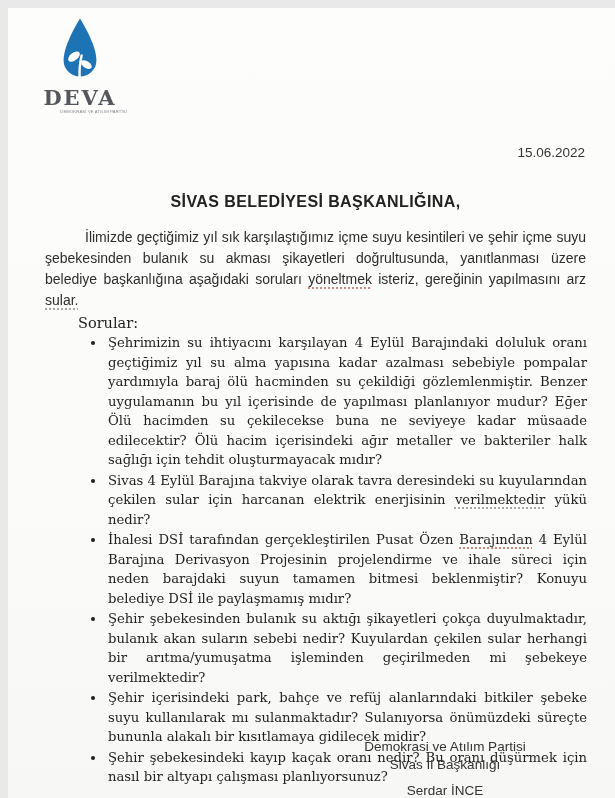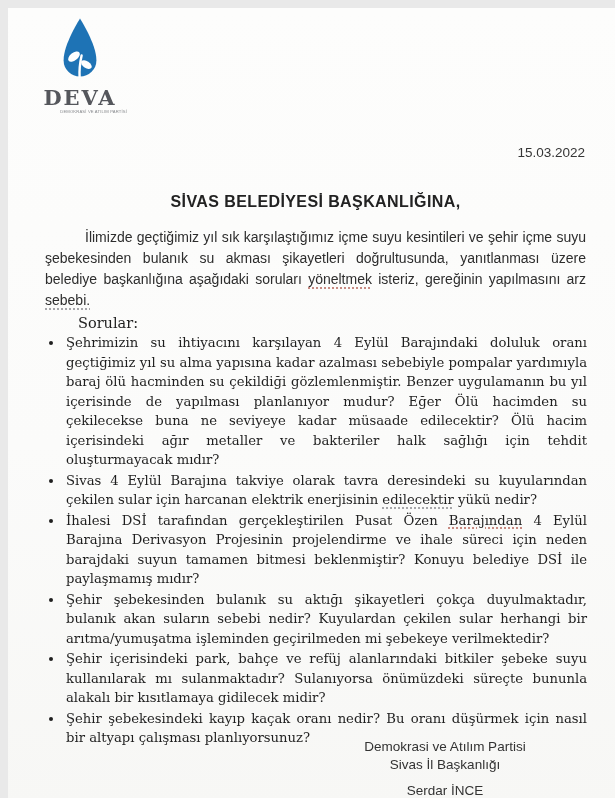--- a/index.html
+++ b/index.html
@@ -46,21 +46,21 @@
     text-decoration:underline dotted rgba(150,150,155,0.85);
     text-decoration-thickness:1.5px; text-underline-offset:3px;
   }
   
   .questions-heading {
     margin:4px 0 0 70px;
     font-family:"DejaVu Serif", serif;
     font-weight:normal; font-size:14.5px; color:#1e1e1e;
   }
   ul.questions {
-    margin:2px 36px 0 0; padding-left:56px;
+    margin:2px 36px 0 0; padding-left:98px;
     list-style:disc outside;
   }
   ul.questions li {
     font-family:"DejaVu Serif", serif;
     font-size:13.2px; line-height:19.5px;
     text-align:justify; color:#1f1f1f;
     margin:0 0 1px 0; padding-left:2px;
   }
   
   .signature {
@@ -79,31 +79,31 @@
     <svg class="logo-drop" width="40" height="68" viewBox="0 0 100 170" aria-hidden="true">
       <path d="M50 4 C50 4 9 68 9 108 A41 41 0 0 0 91 108 C91 68 50 4 50 4 Z" fill="#1e73b5"></path>
       <ellipse fill="#ffffff" cx="35" cy="99" rx="17" ry="9.5" transform="rotate(-38 35 99)"></ellipse>
       <ellipse fill="#ffffff" cx="66" cy="119" rx="15" ry="8.5" transform="rotate(33 66 119)"></ellipse>
       <path fill="none" stroke="#ffffff" stroke-width="6" stroke-linecap="round" d="M49 150 C48 132 50 114 54 96"></path>
     </svg>
     <div class="logo-wordmark">DEVA</div>
     <div class="logo-tagline">DEMOKRASİ VE ATILIM PARTİSİ</div>
   </div>
 
-  <div class="date-line">15.03.2022</div>
+  <div class="date-line">15.06.2022</div>
 
   <div class="doc-title">SİVAS BELEDİYESİ BAŞKANLIĞINA,</div>
 
-  <p class="intro"><span>İlimizde geçtiğimiz yıl sık karşılaştığımız içme suyu kesintileri ve şehir içme suyu şebekesinden bulanık su akması şikayetleri doğrultusunda, yanıtlanması üzere belediye başkanlığına aşağıdaki soruları </span><span class="sc-red">yöneltmek</span><span> isteriz, gereğinin yapılmasını arz </span><span class="sc-gray">sebebi.</span></p>
+  <p class="intro"><span>İlimizde geçtiğimiz yıl sık karşılaştığımız içme suyu kesintileri ve şehir içme suyu şebekesinden bulanık su akması şikayetleri doğrultusunda, yanıtlanması üzere belediye başkanlığına aşağıdaki soruları </span><span class="sc-red">yöneltmek</span><span> isteriz, gereğinin yapılmasını arz </span><span class="sc-gray">sular.</span></p>
 
   <div class="questions-heading">Sorular:</div>
 
   <ul class="questions">
     <li><span>Şehrimizin su ihtiyacını karşılayan 4 Eylül Barajındaki doluluk oranı geçtiğimiz yıl su alma yapısına kadar azalması sebebiyle pompalar yardımıyla baraj ölü hacminden su çekildiği gözlemlenmiştir. Benzer uygulamanın bu yıl içerisinde de yapılması planlanıyor mudur? Eğer Ölü hacimden su çekilecekse buna ne seviyeye kadar müsaade edilecektir? Ölü hacim içerisindeki ağır metaller ve bakteriler halk sağlığı için tehdit oluşturmayacak mıdır?</span></li>
-    <li><span>Sivas 4 Eylül Barajına takviye olarak tavra deresindeki su kuyularından çekilen sular için harcanan elektrik enerjisinin </span><span class="sc-gray">edilecektir</span><span> yükü nedir?</span></li>
+    <li><span>Sivas 4 Eylül Barajına takviye olarak tavra deresindeki su kuyularından çekilen sular için harcanan elektrik enerjisinin </span><span class="sc-gray">verilmektedir</span><span> yükü nedir?</span></li>
     <li><span>İhalesi DSİ tarafından gerçekleştirilen Pusat Özen </span><span class="sc-red">Barajından</span><span> 4 Eylül Barajına Derivasyon Projesinin projelendirme ve ihale süreci için neden barajdaki suyun tamamen bitmesi beklenmiştir? Konuyu belediye DSİ ile paylaşmamış mıdır?</span></li>
     <li><span>Şehir şebekesinden bulanık su aktığı şikayetleri çokça duyulmaktadır, bulanık akan suların sebebi nedir? Kuyulardan çekilen sular herhangi bir arıtma/yumuşatma işleminden geçirilmeden mi şebekeye verilmektedir?</span></li>
     <li><span>Şehir içerisindeki park, bahçe ve refüj alanlarındaki bitkiler şebeke suyu kullanılarak mı sulanmaktadır? Sulanıyorsa önümüzdeki süreçte bununla alakalı bir kısıtlamaya gidilecek midir?</span></li>
     <li><span>Şehir şebekesindeki kayıp kaçak oranı nedir? Bu oranı düşürmek için nasıl bir altyapı çalışması planlıyorsunuz?</span></li>
   </ul>
 
   <div class="signature">
     <div>Demokrasi ve Atılım Partisi</div>
     <div>Sivas İl Başkanlığı</div>
     <div class="sig-name">Serdar İNCE</div>

